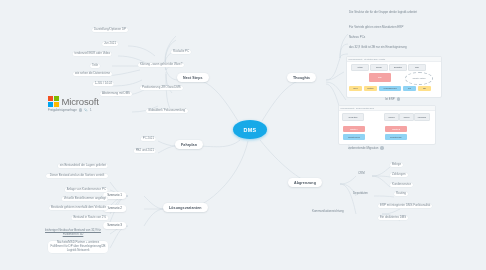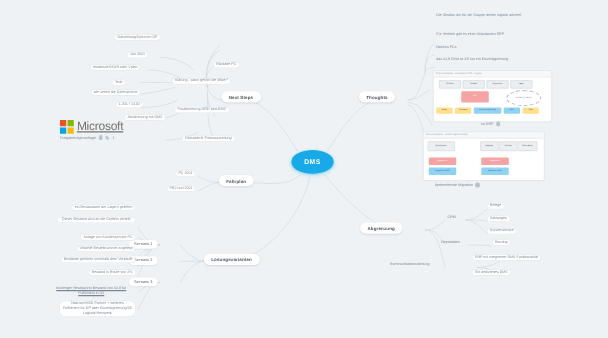--- a/index.html
+++ b/index.html
@@ -76,21 +76,20 @@
   .ms-grid{
     width:11px;height:11px;
     display:grid;grid-template-columns:1fr 1fr;grid-template-rows:1fr 1fr;
     gap:0.8px;
   }
   .ms-grid i{display:block;}
   .ms-word{
     font-size:9.6px;color:#737373;
     font-family:"Liberation Sans", sans-serif;
     letter-spacing:-0.2px;
-    text-decoration:underline;
   }
   .ms-caption{
     display:flex;align-items:center;gap:2px;
     font-size:2.9px;color:#7b8893;margin-top:1px;
   }
   .mini-ic{
     width:3.4px;height:3.4px;border-radius:50%;
     background:#b9c4cc;display:inline-block;
   }
   .pin-ic{font-size:3px;color:#8d99a3;}

